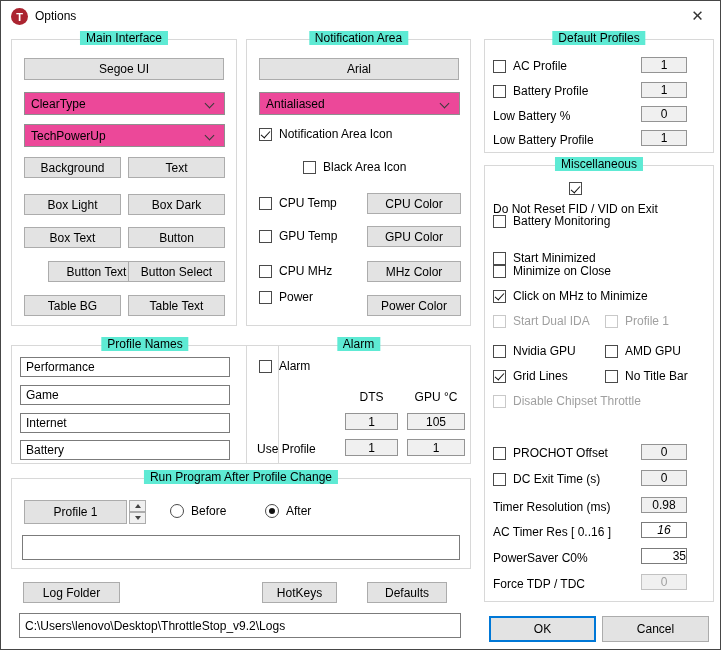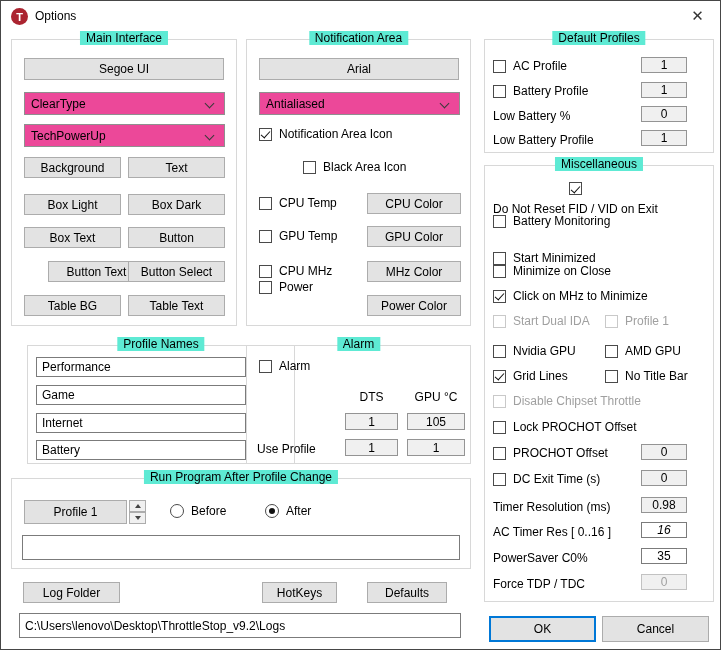--- a/index.html
+++ b/index.html
@@ -88,21 +88,21 @@
     <div class="btn" style="left:12px; top:154px; width:97px; height:21px;">Box Light</div>
     <div class="btn" style="left:116px; top:154px; width:97px; height:21px;">Box Dark</div>
     <div class="btn" style="left:12px; top:187px; width:97px; height:21px;">Box Text</div>
     <div class="btn" style="left:116px; top:187px; width:97px; height:21px;">Button</div>
     <div class="btn" style="left:12px; top:221px; width:97px; height:21px;margin-left:24px;">Button Text</div>
     <div class="btn" style="left:116px; top:221px; width:97px; height:21px;">Button Select</div>
     <div class="btn" style="left:12px; top:255px; width:97px; height:21px;">Table BG</div>
     <div class="btn" style="left:116px; top:255px; width:97px; height:21px;">Table Text</div>
   </div>
 
-  <div class="group" style="left:26px; top:344px; width:268px; height:119px;">
+  <div class="group" style="left:10px; top:344px; width:268px; height:119px;">
     <span class="legend">Profile Names</span>
     <input class="txt" style="left: 8px; top: 11px; width: 210px; height: 20px;" value="Performance">
     <input class="txt" style="left: 8px; top: 39px; width: 210px; height: 20px;" value="Game">
     <input class="txt" style="left: 8px; top: 67px; width: 210px; height: 20px;" value="Internet">
     <input class="txt" style="left: 8px; top: 94px; width: 210px; height: 20px;" value="Battery">
   </div>
 
   <div class="group" style="left:245px; top:38px; width:225px; height:287px;">
     <span class="legend">Notification Area</span>
     <div class="btn" style="left:12px; top:18px; width:200px; height:22px;">Arial</div>
@@ -126,21 +126,21 @@
     <label class="check" style="left:12px; top:189px;">
       <span class="box"></span>
       <span class="lbl">GPU Temp</span>
     </label>
     <div class="btn" style="left:120px; top:186px; width:94px; height:21px;">GPU Color</div>
     <label class="check" style="left:12px; top:224px;">
       <span class="box"></span>
       <span class="lbl">CPU MHz</span>
     </label>
     <div class="btn" style="left:120px; top:221px; width:94px; height:21px;">MHz Color</div>
-    <label class="check" style="left:12px; top:240px;text-align:right;">
+    <label class="check" style="left:12px; top:250px;text-align:right;">
       <span class="box"></span>
       <span class="lbl">Power</span>
     </label>
     <div class="btn" style="left:120px; top:255px; width:94px; height:21px;">Power Color</div>
   </div>
 
   <div class="group" style="left:245px; top:344px; width:225px; height:119px;">
     <span class="legend">Alarm</span>
     <label class="check" style="left:12px; top:13px;">
       <span class="box"></span>
@@ -239,45 +239,41 @@
     </label>
     <label class="check" style="left:120px; top:203px;">
       <span class="box"></span>
       <span class="lbl">No Title Bar</span>
     </label>
 
     <label class="check disabled" style="left:8px; top:228px;">
       <span class="box"></span>
       <span class="lbl">Disable Chipset Throttle</span>
     </label>
-    <label class="check" style="left:8px; top:254px;">
-      <span class="box"></span>
-      <span class="lbl">Lock PROCHOT Offset</span>
-    </label>
 
     <label class="check" style="left:8px; top:280px;">
       <span class="box"></span>
       <span class="lbl">PROCHOT Offset</span>
     </label>
     <input class="num" style="left: 156px; top: 278px; width: 46px; height: 16px;" value="0">
 
     <label class="check" style="left:8px; top:306px;">
       <span class="box"></span>
       <span class="lbl">DC Exit Time (s)</span>
     </label>
     <input class="num" style="left: 156px; top: 304px; width: 46px; height: 16px;" value="0">
 
     <span class="flabel" style="left:8px; top:334px;">Timer Resolution (ms)</span>
     <input class="num" style="left: 156px; top: 331px; width: 46px; height: 16px;" value="0.98">
 
     <span class="flabel" style="left:8px; top:359px;">AC Timer Res [ 0..16 ]</span>
     <input class="num white" style="left: 156px; top: 356px; width: 46px; height: 16px; font-style: italic;" value="16">
 
     <span class="flabel" style="left:8px; top:385px;">PowerSaver C0%</span>
-    <input class="num white" style="left: 156px; top: 382px; width: 46px; height: 16px;" value="35">
+    <input class="num white" style="left: 156px; top: 382px; width: 46px; height: 16px; text-align: right;" value="35">
 
     <span class="flabel" style="left:8px; top:411px;">Force TDP / TDC</span>
     <input class="num dis" style="left: 156px; top: 408px; width: 46px; height: 16px;" value="0">
   </div>
 
   <div class="btn" style="left:22px; top:581px; width:97px; height:21px;">Log Folder</div>
   <div class="btn" style="left:261px; top:581px; width:75px; height:21px;">HotKeys</div>
   <div class="btn" style="left:366px; top:581px; width:80px; height:21px;">Defaults</div>
   <input class="txt" style="left: 18px; top: 612px; width: 442px; height: 25px;" value="C:\Users\lenovo\Desktop\ThrottleStop_v9.2\Logs">
   <div class="btn okbtn" style="left:488px; top:615px; width:107px; height:26px;">OK</div>

